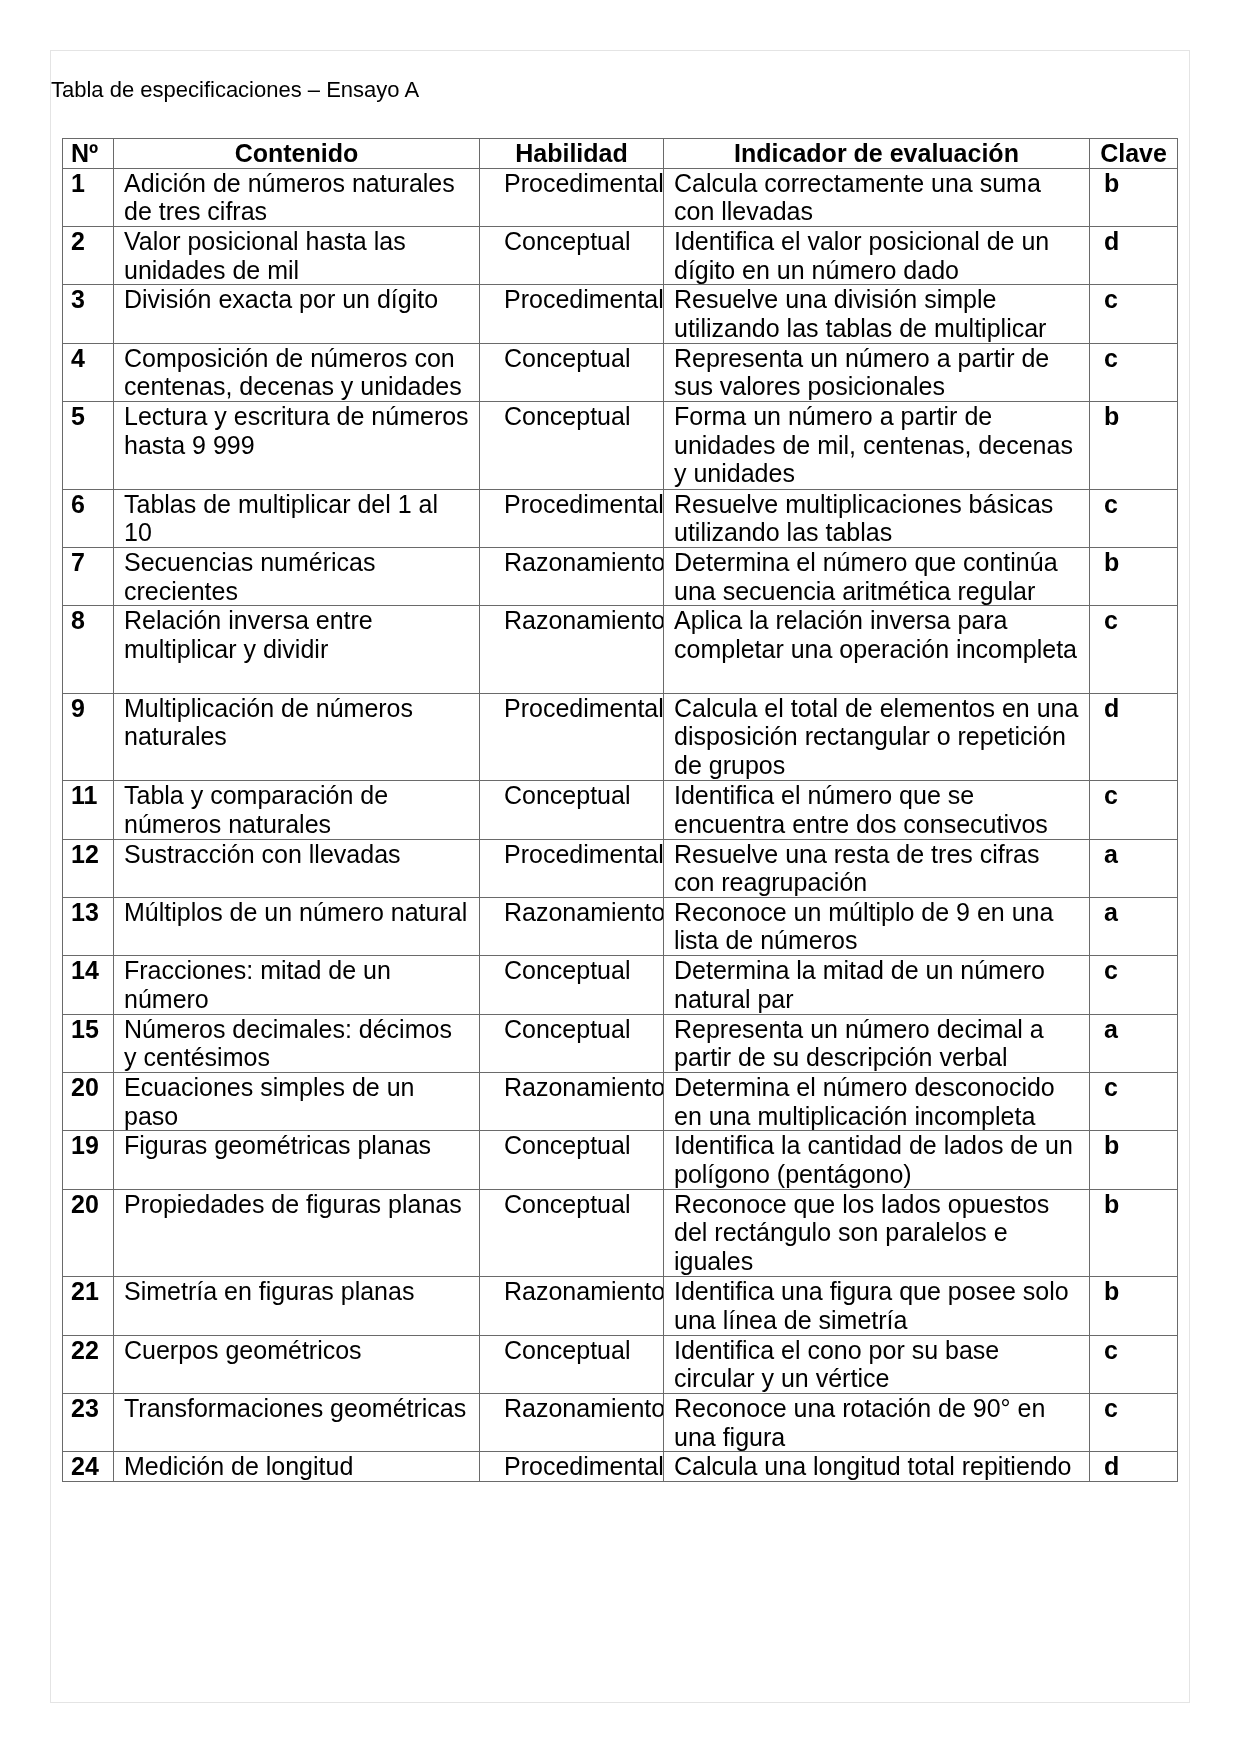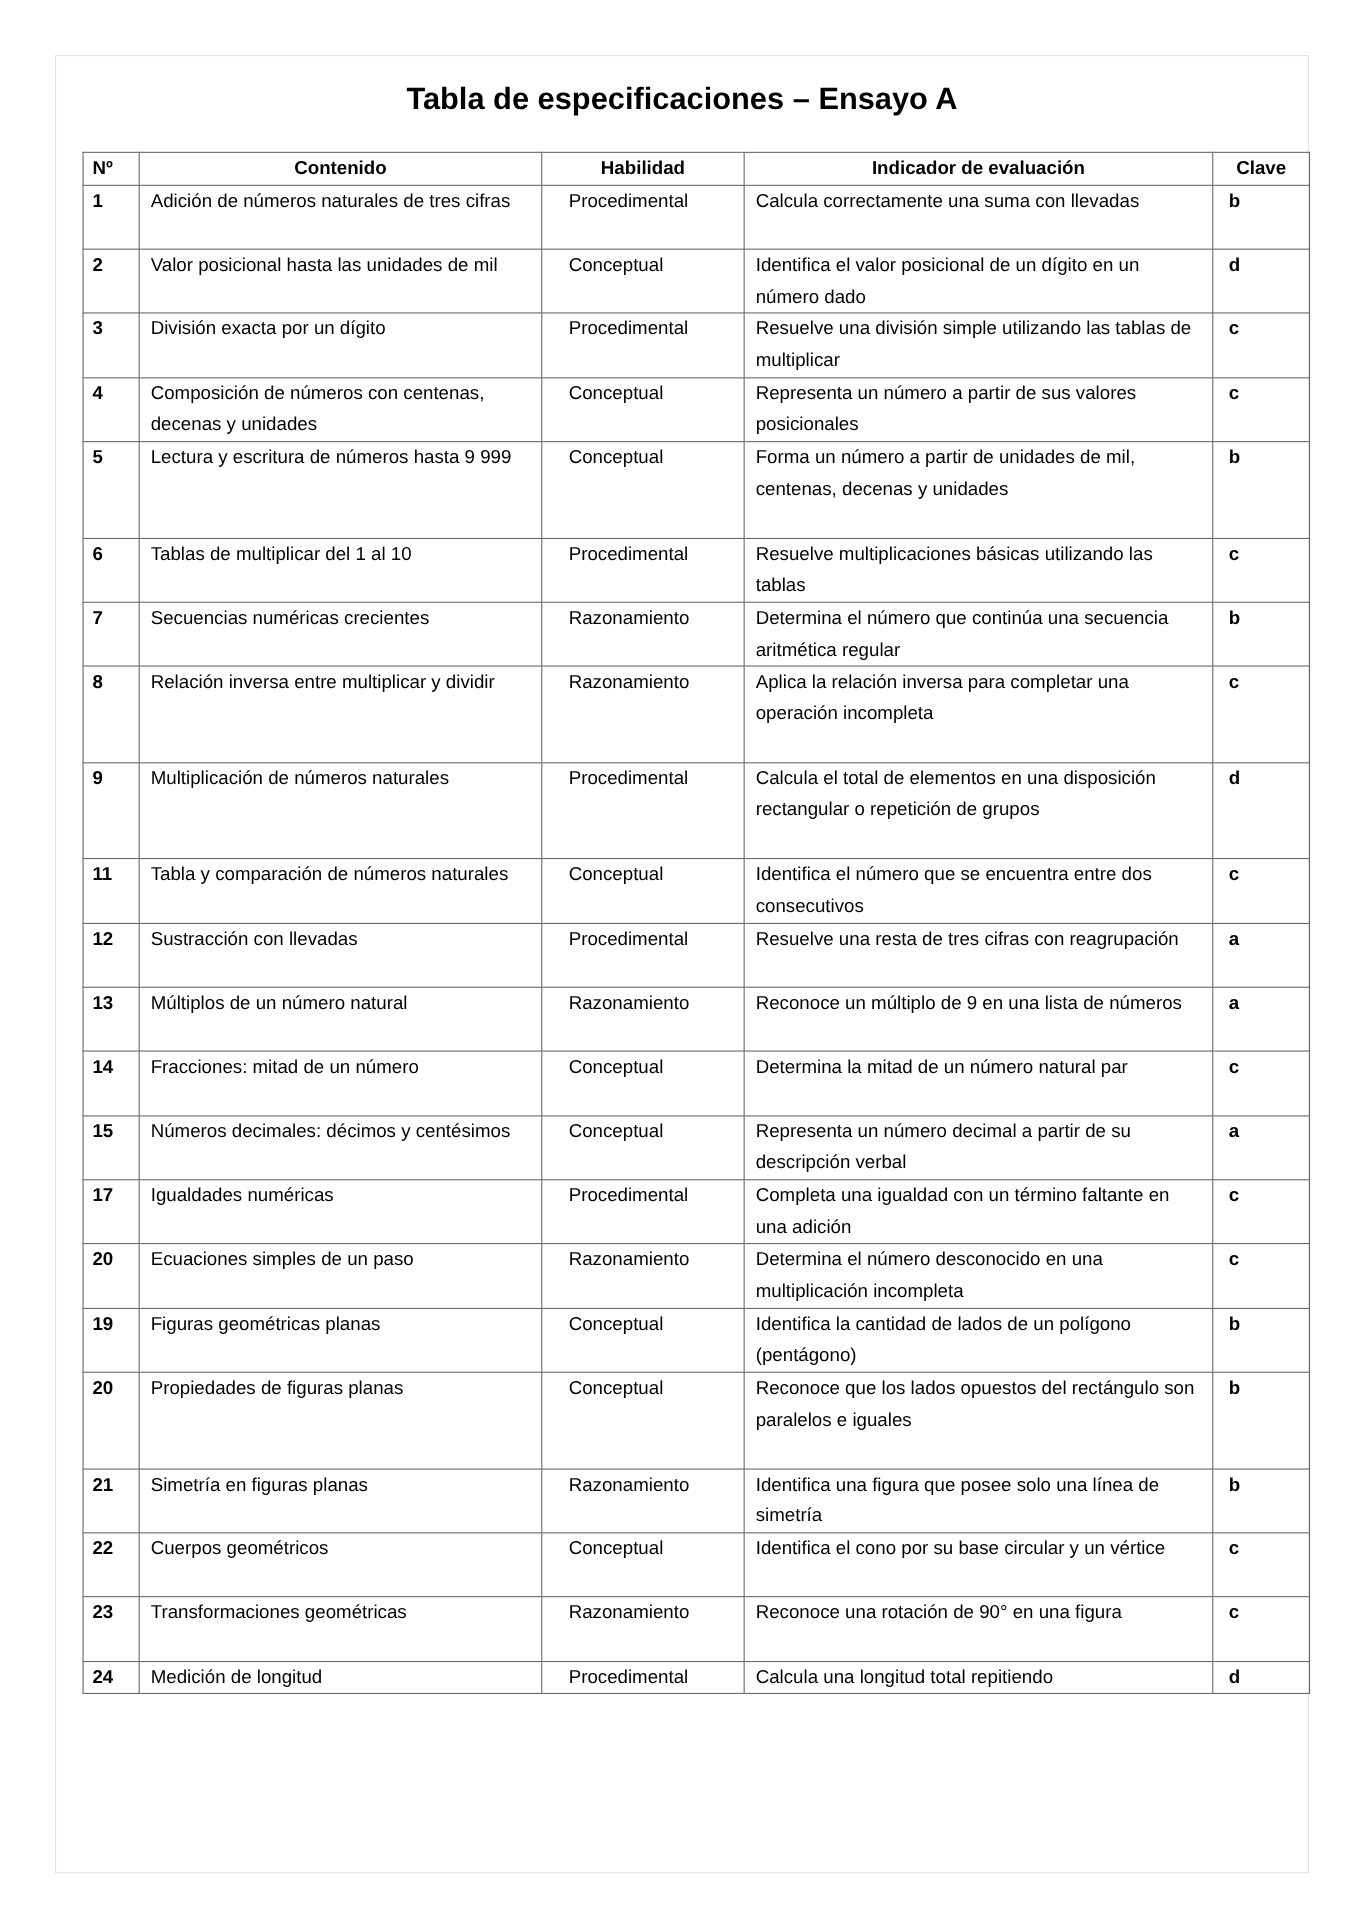--- a/index.html
+++ b/index.html
@@ -2,27 +2,27 @@
 <html><head>
   <meta charset="utf-8">
   <style>
     html, body { margin: 0; padding: 0; background: #ffffff; }
     body { width: 1241px; height: 1754px; position: relative; font-family: "Liberation Sans", sans-serif; color: #000; }
     .page {
       position: absolute; left: 50px; top: 50px; width: 1140px; height: 1653px;
       border: 1px solid #e4e4e4; box-sizing: border-box; background: #fff;
     }
     .title {
-      position: absolute; left: 0; right: 0; top: 26px; text-align: center;
-      font-weight: bold; font-size: 28px; line-height: 26px;
+      position: absolute; left: 0; right: 0; top: 26px; text-align: left;
+      font-weight: normal; font-size: 22px; line-height: 26px;
     }
     table.spec {
-      position: absolute; left: 24px; top: 87px; width: 1115px;
+      position: absolute; left: 11px; top: 87px; width: 1115px;
       border-collapse: collapse; table-layout: fixed;
-      font-size: 17px; line-height: 28.6px;
+      font-size: 25px; line-height: 28.6px;
     }
     table.spec th, table.spec td {
       border: 1.5px solid #6a6a6a; vertical-align: top; padding: 0 9px 0 10px;
       overflow: hidden;
     }
     table.spec th { font-weight: bold; height: 28px; padding: 0 4px; }
     table.spec th.num { text-align: left; padding-left: 8px; }
     table.spec td.num { font-weight: bold; padding-left: 8px; padding-right: 2px; }
     table.spec td.key { font-weight: bold; padding-left: 14px; }
     table.spec td.hab { padding-left: 24px; padding-right: 4px; }
@@ -151,27 +151,20 @@
           <td class="key">c</td>
         </tr>
       <tr class="l2">
           <td class="num">15</td>
           <td>Números decimales: décimos y centésimos</td>
           <td class="hab">Conceptual</td>
           <td>Representa un número decimal a partir de su descripción verbal</td>
           <td class="key">a</td>
         </tr>
       <tr class="l2">
-          <td class="num">17</td>
-          <td>Igualdades numéricas</td>
-          <td class="hab">Procedimental</td>
-          <td>Completa una igualdad con un término faltante en una adición</td>
-          <td class="key">c</td>
-        </tr>
-      <tr class="l2">
           <td class="num">20</td>
           <td>Ecuaciones simples de un paso</td>
           <td class="hab">Razonamiento</td>
           <td>Determina el número desconocido en una multiplicación incompleta</td>
           <td class="key">c</td>
         </tr>
       <tr class="l2">
           <td class="num">19</td>
           <td>Figuras geométricas planas</td>
           <td class="hab">Conceptual</td>

